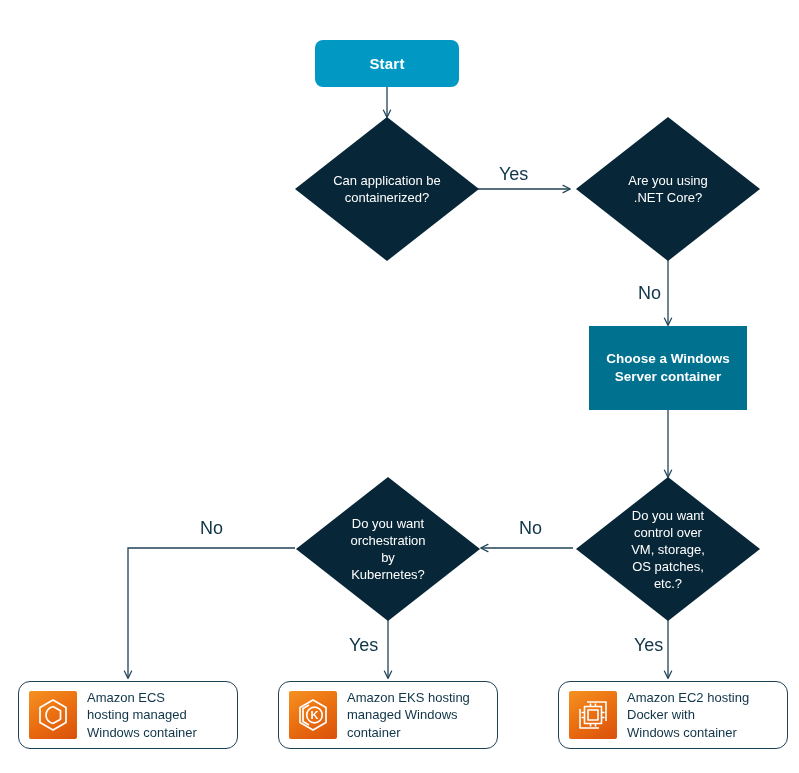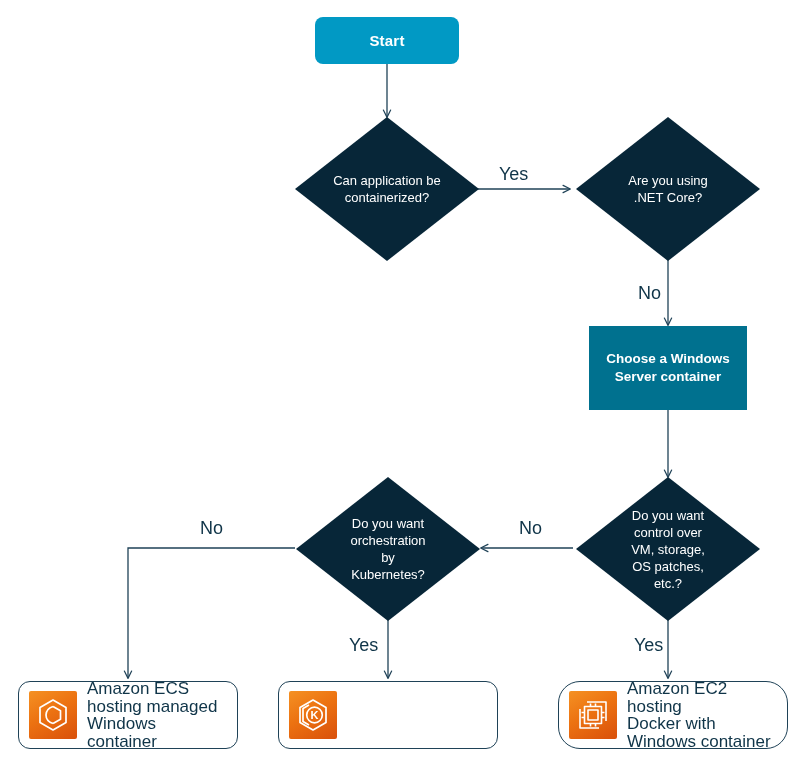--- a/index.html
+++ b/index.html
@@ -31,20 +31,21 @@
     position: absolute;
     box-sizing: border-box;
   }
 
   .start-node {
     border-radius: 8px;
     background: #0199C4;
     display: flex;
     align-items: center;
     justify-content: center;
+    margin-top: 23px;
   }
   .start-label {
     color: #ffffff;
     font-size: 15px;
     font-weight: bold;
     letter-spacing: .2px;
   }
 
   .process-node {
     background: #00718F;
@@ -102,21 +103,21 @@
     width: 48px;
     height: 48px;
     flex: 0 0 48px;
     border-radius: 2px;
     background: linear-gradient(150deg, #F59123 0%, #EC7211 45%, #D9500B 100%);
     margin-right: 10px;
     display: block;
   }
   .result-label {
     color: #0F3448;
-    font-size: 17px;
+    font-size: 13px;
     line-height: 17.5px;
     white-space: pre-line;
   }
 
   
   .edge-label {
     position: absolute;
     color: #0F3448;
     font-size: 18px;
     line-height: 15px;
@@ -211,23 +212,26 @@
     <span class="result-icon">
       <svg viewBox="0 0 48 48" width="48" height="48" xmlns="http://www.w3.org/2000/svg">
         <g fill="none" stroke="#ffffff" stroke-width="1.7" stroke-linejoin="round">
           <path d="M24 9 L37 16.5 L37 31.5 L24 39 L11 31.5 L11 16.5 Z"></path>
           <path d="M20 14 L14 17.5 L14 30.5 L20 34"></path>
           <circle cx="25.5" cy="24" r="7.8"></circle>
         </g>
         <text x="25.5" y="28.4" font-family="'Liberation Sans', sans-serif" font-size="11" font-weight="bold" fill="#ffffff" text-anchor="middle">K</text>
       </svg>
     </span>
-  </div>
-
-  <div class="node result-node" style="left:558px; top:681px; width:230px; height:68px;border-radius:22px;">
+    <span class="result-label">Amazon EKS hosting
+managed Windows
+container</span>
+  </div>
+
+  <div class="node result-node" style="left:558px; top:681px; width:230px; height:68px;">
     <span class="result-icon">
       <svg viewBox="0 0 48 48" width="48" height="48" xmlns="http://www.w3.org/2000/svg">
         <g fill="none" stroke="#ffffff" stroke-width="1.6" stroke-linejoin="round">
           <path d="M18 11 L37 11 L37 30"></path>
           <path d="M30 37 L11 37 L11 18"></path>
           <rect x="15.5" y="15.5" width="17" height="17"></rect>
           <rect x="19" y="19" width="10" height="10"></rect>
           <path d="M21.5 15.5 L21.5 12.5 M26.5 15.5 L26.5 12.5
                    M21.5 32.5 L21.5 35.5 M26.5 32.5 L26.5 35.5
                    M15.5 21.5 L12.5 21.5 M15.5 26.5 L12.5 26.5

